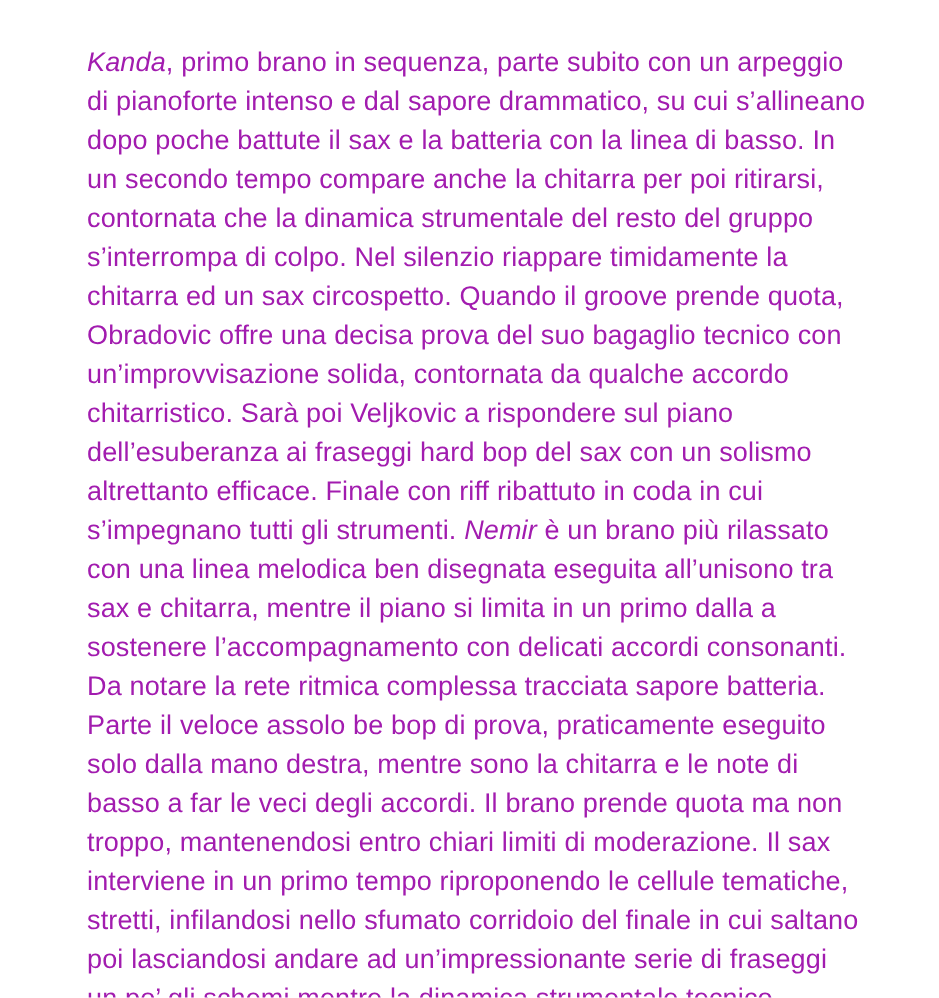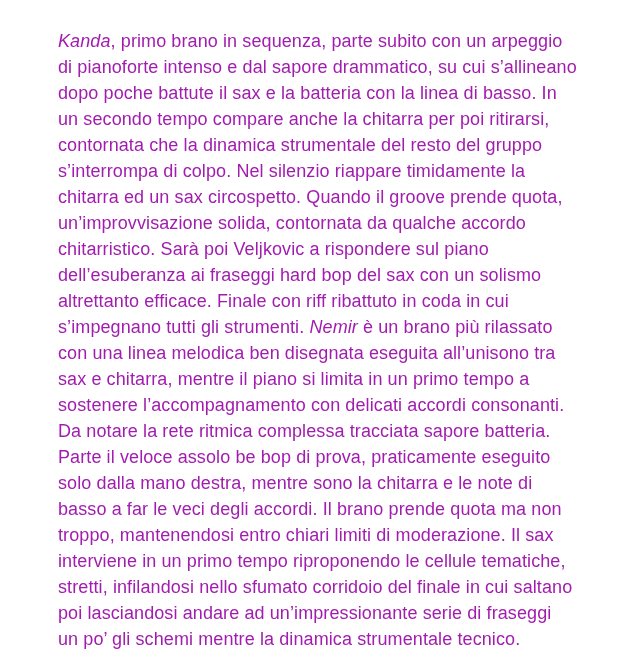--- a/index.html
+++ b/index.html
@@ -41,27 +41,28 @@
 
 <div class="article-page">
   <div class="review-paragraph">
       <div class="line"><span class="italic">Kanda</span><span>, primo brano in sequenza, parte subito con un arpeggio</span></div>
       <div class="line"><span>di pianoforte intenso e dal sapore drammatico, su cui s’allineano</span></div>
       <div class="line"><span>dopo poche battute il sax e la batteria con la linea di basso. In</span></div>
       <div class="line"><span>un secondo tempo compare anche la chitarra per poi ritirarsi,</span></div>
       <div class="line"><span>contornata che la dinamica strumentale del resto del gruppo</span></div>
       <div class="line"><span>s’interrompa di colpo. Nel silenzio riappare timidamente la</span></div>
       <div class="line"><span>chitarra ed un sax circospetto. Quando il groove prende quota,</span></div>
+      <div class="line"><span>Obradovic offre una decisa prova del suo bagaglio tecnico con</span></div>
       <div class="line"><span>un’improvvisazione solida, contornata da qualche accordo</span></div>
       <div class="line"><span>chitarristico. Sarà poi Veljkovic a rispondere sul piano</span></div>
       <div class="line"><span>dell’esuberanza ai fraseggi hard bop del sax con un solismo</span></div>
       <div class="line"><span>altrettanto efficace. Finale con riff ribattuto in coda in cui</span></div>
       <div class="line"><span>s’impegnano tutti gli strumenti. </span><span class="italic">Nemir</span><span> è un brano più rilassato</span></div>
       <div class="line"><span>con una linea melodica ben disegnata eseguita all’unisono tra</span></div>
-      <div class="line"><span>sax e chitarra, mentre il piano si limita in un primo tempo a</span></div>
+      <div class="line"><span>sax e chitarra, mentre il piano si limita in un primo dalla a</span></div>
       <div class="line"><span>sostenere l’accompagnamento con delicati accordi consonanti.</span></div>
       <div class="line"><span>Da notare la rete ritmica complessa tracciata sapore batteria.</span></div>
       <div class="line"><span>Parte il veloce assolo be bop di prova, praticamente eseguito</span></div>
       <div class="line"><span>solo dalla mano destra, mentre sono la chitarra e le note di</span></div>
       <div class="line"><span>basso a far le veci degli accordi. Il brano prende quota ma non</span></div>
       <div class="line"><span>troppo, mantenendosi entro chiari limiti di moderazione. Il sax</span></div>
       <div class="line"><span>interviene in un primo tempo riproponendo le cellule tematiche,</span></div>
       <div class="line"><span>stretti, infilandosi nello sfumato corridoio del finale in cui saltano</span></div>
       <div class="line"><span>poi lasciandosi andare ad un’impressionante serie di fraseggi</span></div>
       <div class="line"><span>un po’ gli schemi mentre la dinamica strumentale tecnico.</span></div>

